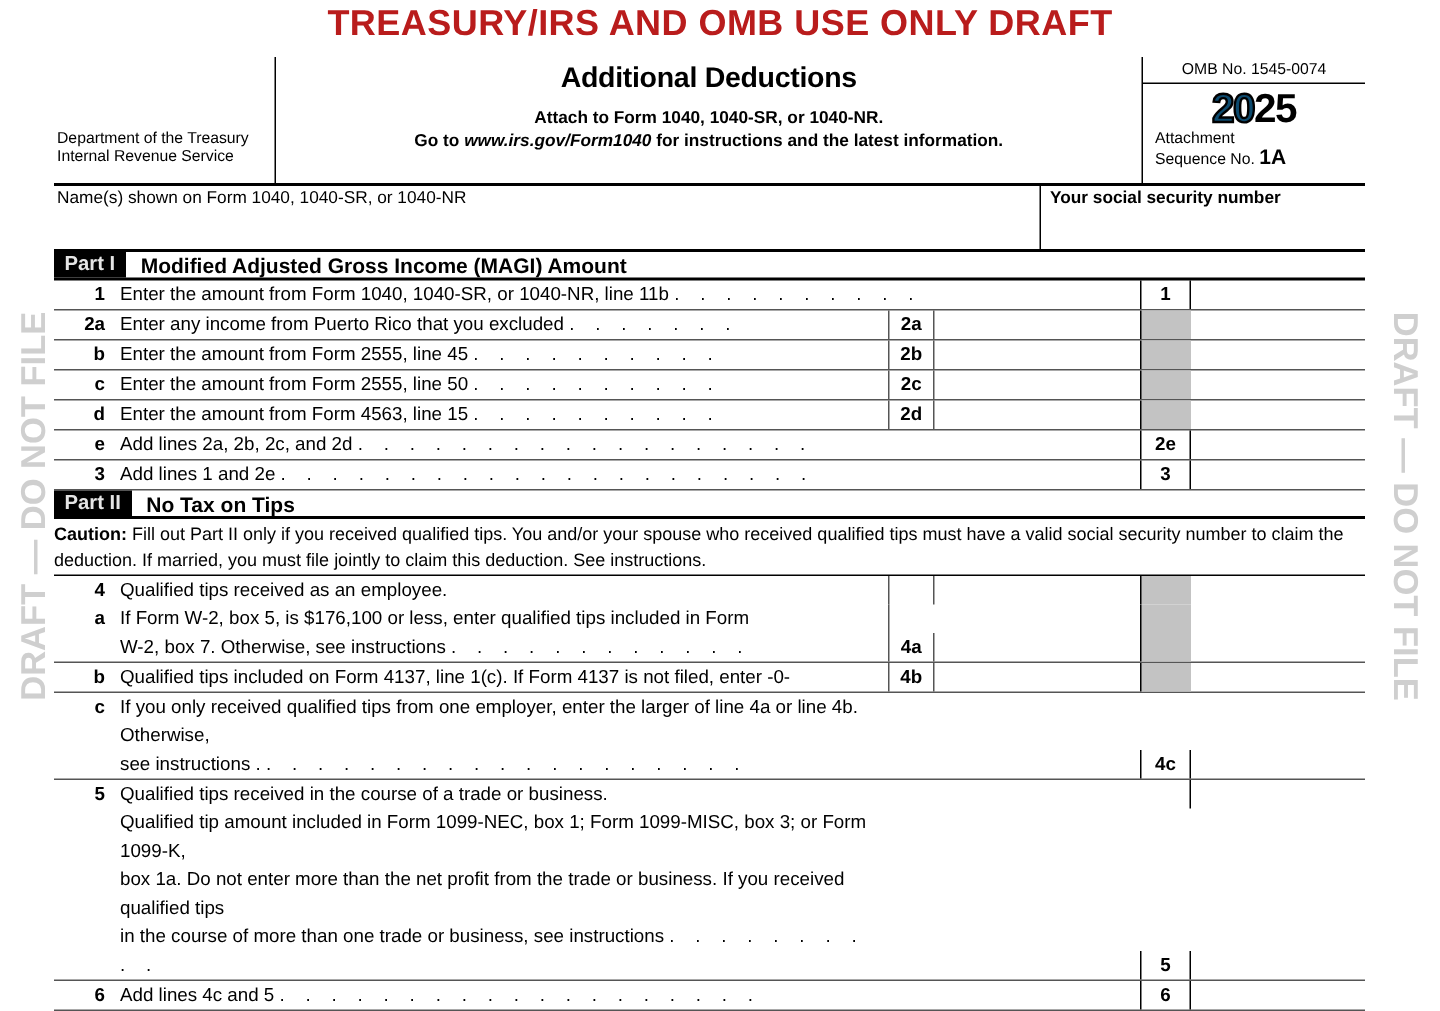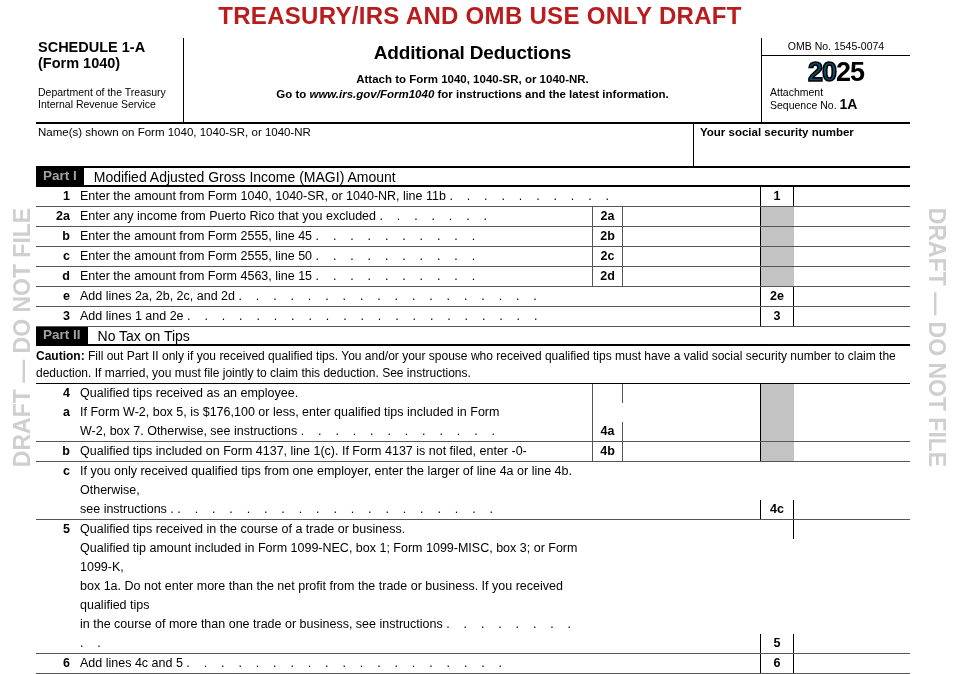--- a/index.html
+++ b/index.html
@@ -56,24 +56,24 @@
   #attachment-seq-no { font-size:14px; font-weight:bold; }
 
   
   #identity-row { display:flex; height:44px; border-bottom:2px solid #000; }
   #name-field  { flex:1; border-right:1.5px solid #000; font-size:11.5px; padding:2px 0 0 2px; }
   #ssn-field   { width:216px; font-size:11.5px; font-weight:bold; padding:2px 0 0 6px; }
 
   
   .part-banner { display:flex; align-items:center; height:19px; border-bottom:2px solid #000; }
   .part-badge {
-    background:#000; color:#a3a3a3; font-size:13.5px; font-weight:bold;
+    background:#000; color:#e5e5e5; font-size:13.5px; font-weight:bold;
     padding:1px 7px 2px; line-height:14px; margin-right:10px;
   }
-  .part-heading { font-size:14px; font-weight:normal; }
+  .part-heading { font-size:14px; font-weight:bold; }
 
   
   #caution-note {
     font-size:12px; line-height:16.5px; padding:2px 2px 2px 0;
     border-bottom:1.5px solid #000;
   }
   #caution-note b { font-weight:bold; }
 
   
   .line-row { display:flex; border-bottom:1px solid #555; min-height:19px; }
@@ -118,24 +118,20 @@
 </div>
 <div class="side-watermark" id="watermark-right">
   <span class="wm-text">DRAFT — DO NOT FILE</span>
 </div>
 
 <div id="form-sheet">
 
   <div id="form-header">
 
     <div id="header-left">
-      <div id="schedule-title">
-        <div>SCHEDULE 1-A</div>
-        <div>(Form 1040)</div>
-      </div>
       <div id="agency-block">
         <div>Department of the Treasury</div>
         <div>Internal Revenue Service</div>
       </div>
     </div>
 
     <div id="header-center">
       <div id="form-main-title">Additional Deductions</div>
       <div id="attach-line">Attach to Form 1040, 1040-SR, or 1040-NR.</div>
       <div id="goto-line">

